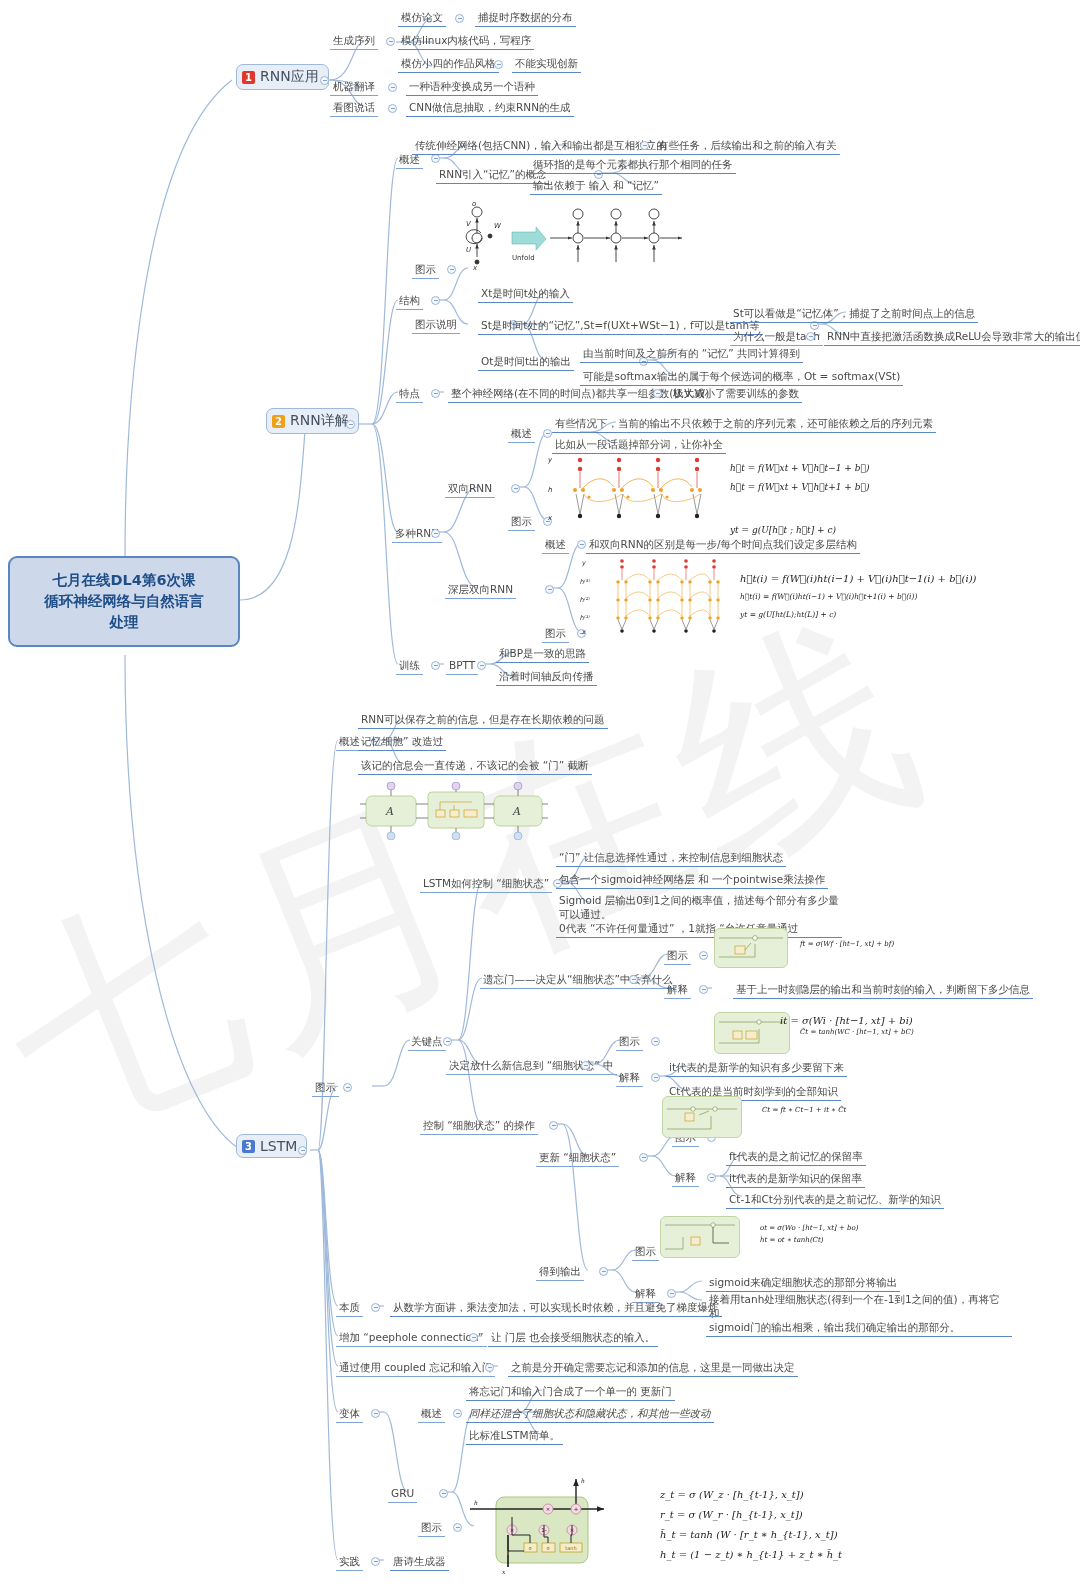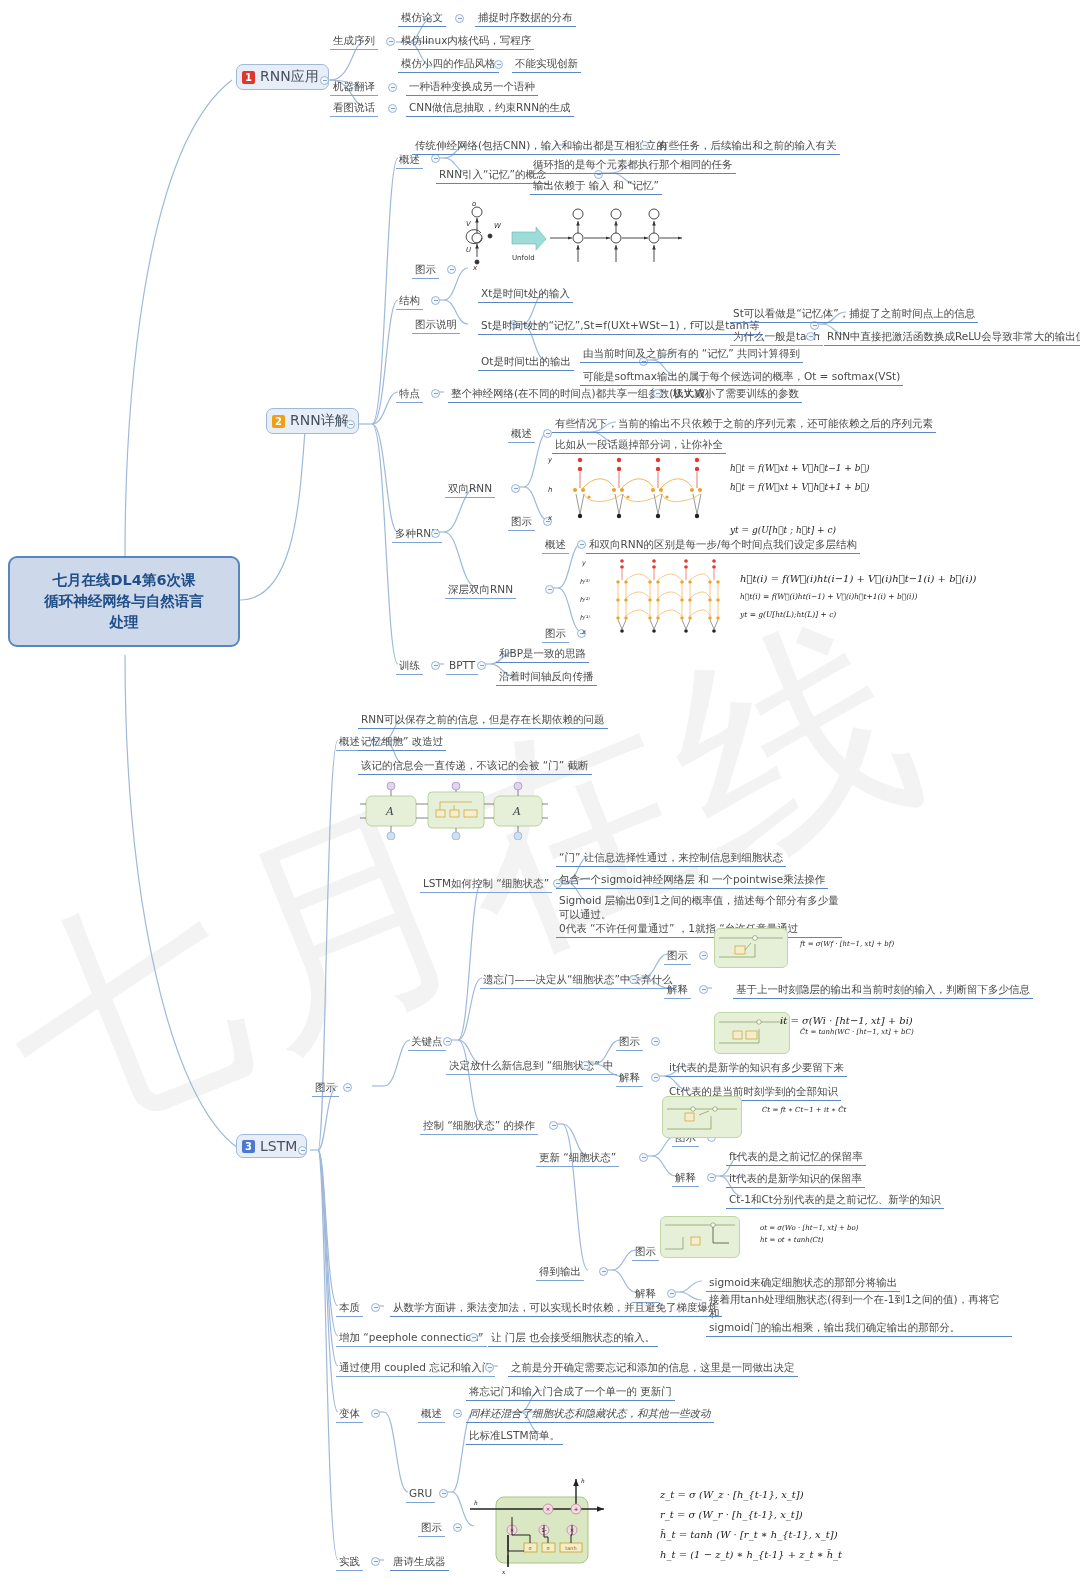--- a/index.html
+++ b/index.html
@@ -713,21 +713,21 @@
   <div class="bul" style="left:469px;top:1333px;"></div>
   <div class="nd" style="left:488px;top:1330px;">让 门层 也会接受细胞状态的输入。</div>
 
   <div class="nd lbl" style="left:336px;top:1360px;">通过使用 coupled 忘记和输入门</div>
   <div class="bul" style="left:485px;top:1363px;"></div>
   <div class="nd" style="left:508px;top:1360px;">之前是分开确定需要忘记和添加的信息，这里是一同做出决定</div>
 
   <div class="nd lbl" style="left:336px;top:1406px;">变体</div>
   <div class="bul" style="left:371px;top:1409px;"></div>
 
-  <div class="nd lbl" style="left:406px;top:1486px;">GRU</div>
+  <div class="nd lbl" style="left:388px;top:1486px;">GRU</div>
   <div class="bul" style="left:439px;top:1489px;"></div>
 
   <div class="nd lbl" style="left:418px;top:1406px;">概述</div>
   <div class="bul" style="left:453px;top:1409px;"></div>
   <div class="nd" style="left:466px;top:1384px;">将忘记门和输入门合成了一个单一的 更新门</div>
   <div class="nd" style="left:466px;top:1406px;font-style:italic;">同样还混合了细胞状态和隐藏状态，和其他一些改动</div>
   <div class="nd" style="left:466px;top:1428px;">比标准LSTM简单。</div>
 
   <div class="nd lbl" style="left:418px;top:1520px;">图示</div>
   <div class="bul" style="left:453px;top:1523px;"></div>

